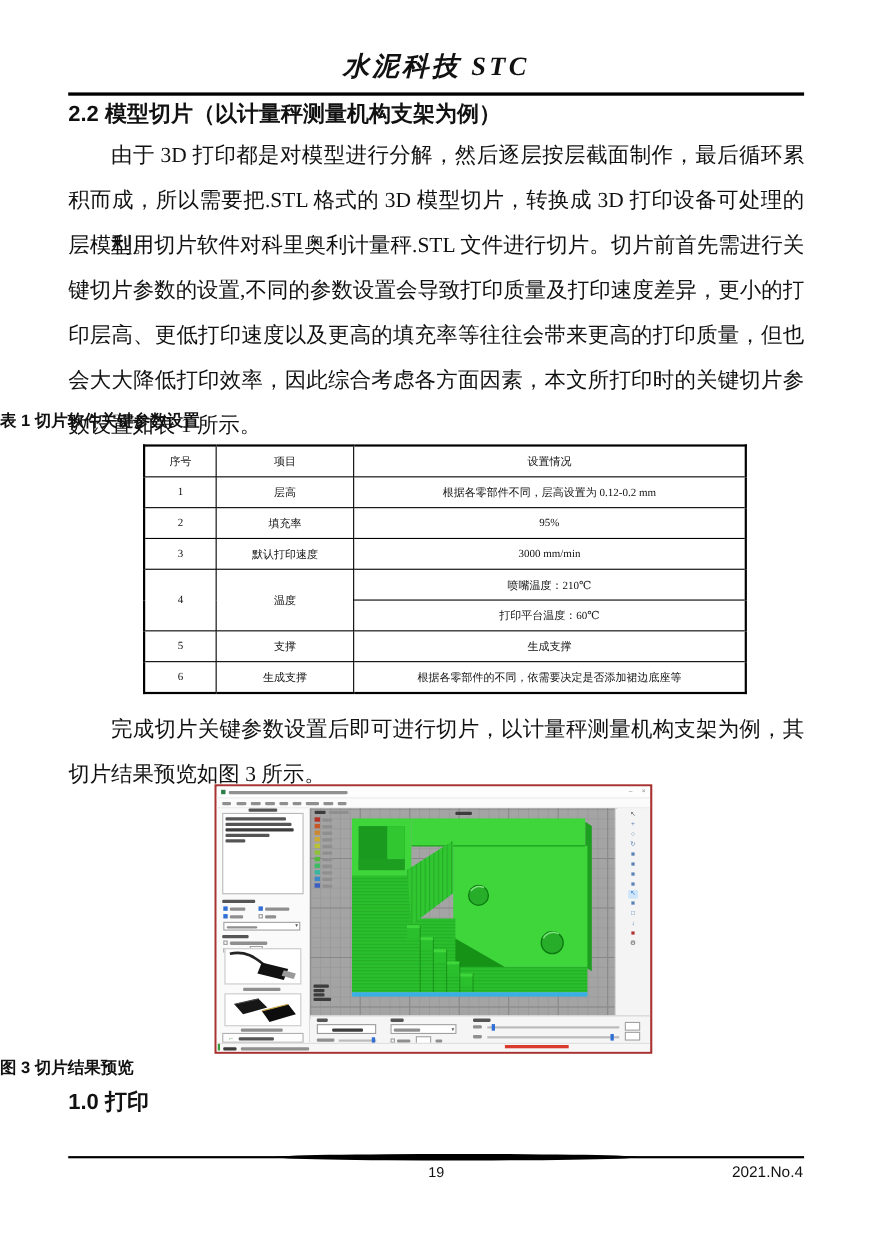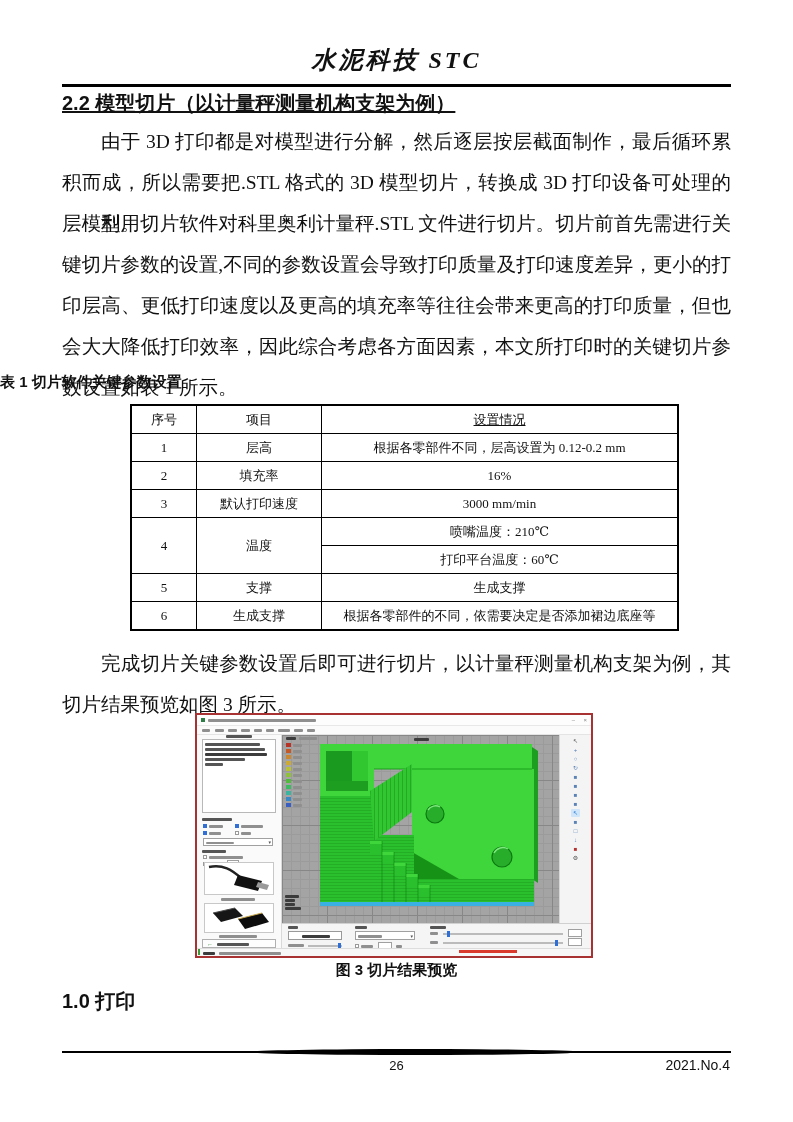--- a/index.html
+++ b/index.html
@@ -8,25 +8,25 @@
   .abs{position:absolute;}
   .sans{font-family:"Liberation Sans","DejaVu Sans",sans-serif;}
 
   
   .journal{top:44px;left:0;width:793px;text-align:center;font-size:24px;font-weight:bold;
            font-style:italic;letter-spacing:3px;}
   .rule-top{top:84px;left:62px;width:669px;height:3px;background:#000;}
   .h-sec{left:62px;font-size:20px;font-weight:bold;font-family:"Liberation Sans","DejaVu Sans",sans-serif;}
   .para{left:62px;width:669px;font-size:19.5px;line-height:41px;text-align:justify;text-indent:2em;}
   .tbl-caption{top:373px;left:0;width:793px;text-align:left;font-size:15px;font-weight:bold;}
-  .fig-caption{top:961px;left:0;width:793px;text-align:center;font-size:15px;font-weight:bold;}
+  .fig-caption{top:961px;left:0;width:793px;text-align:left;font-size:15px;font-weight:bold;}
 
   
   table.params{position:absolute;top:404px;left:130px;width:531px;border-collapse:collapse;
-               font-size:13px;table-layout:fixed;}
+               font-size:10px;table-layout:fixed;}
   table.params td{border:1px solid #000;text-align:center;vertical-align:middle;height:27px;padding:0 2px;}
   table.params tr.outer-top td{border-top:2.5px solid #000;}
   table.params tr.outer-bottom td{border-bottom:2.5px solid #000;}
   table.params td.c-left{border-left:2.5px solid #000;}
   table.params td.c-right{border-right:2.5px solid #000;}
 
   
   .rule-footer{top:1051px;left:62px;width:669px;height:2px;background:#000;}
   .rule-bulge{top:1049px;left:250px;width:330px;height:6px;background:#000;border-radius:50%;}
   .pageno{top:1058px;left:0;width:793px;text-align:center;font-size:13px;}
@@ -87,43 +87,43 @@
   .statusbar{left:0;right:0;bottom:0;height:8px;background:#f7f7f7;border-top:1px solid #ddd;}
   .red-seg{position:absolute;left:262px;bottom:3px;width:58px;height:3px;background:#d93a2b;}
   .grn-tick{position:absolute;left:1px;bottom:1px;width:2px;height:6px;background:#3a9a3a;}
 </style>
 </head>
 <body>
 
 <div class="abs journal">水泥科技 STC</div>
 <div class="abs rule-top"></div>
 
-<div class="abs h-sec" style="top:90px;text-decoration:underline;">2.2 模型切片（以计量秤测量机构支架为例）</div>
+<div class="abs h-sec" style="top:90px;">2.2 模型切片（以计量秤测量机构支架为例）</div>
 
 <div class="abs para" style="top:121px;">由于 3D 打印都是对模型进行分解，然后逐层按层截面制作，最后循环累积而成，所以需要把.STL 格式的 3D 模型切片，转换成 3D 打印设备可处理的层模型。</div>
 <div class="abs para" style="top:203px;">利用切片软件对科里奥利计量秤.STL 文件进行切片。切片前首先需进行关键切片参数的设置,不同的参数设置会导致打印质量及打印速度差异，更小的打印层高、更低打印速度以及更高的填充率等往往会带来更高的打印质量，但也会大大降低打印效率，因此综合考虑各方面因素，本文所打印时的关键切片参数设置如表 1 所示。</div>
 
 <div class="abs tbl-caption sans">表 1 切片软件关键参数设置</div>
 
 <table class="params">
   <tbody>
       <tr class="outer-top">
     <td class="c-left" style="width:60px;">序号</td>
     <td style="width:120px;">项目</td>
-    <td class="c-right" style="width:351px;text-decoration:underline;">设置情况</td>
+    <td class="c-right" style="width:351px;">设置情况</td>
   </tr>
   <tr>
     <td class="c-left">1</td>
     <td>层高</td>
     <td class="c-right">根据各零部件不同，层高设置为 0.12-0.2 mm</td>
   </tr>
   <tr>
     <td class="c-left">2</td>
     <td>填充率</td>
-    <td class="c-right">16%</td>
+    <td class="c-right">95%</td>
   </tr>
   <tr>
     <td class="c-left">3</td>
     <td>默认打印速度</td>
     <td class="c-right">3000 mm/min</td>
   </tr>
   <tr>
     <td class="c-left" rowspan="2">4</td>
     <td rowspan="2">温度</td>
     <td class="c-right">喷嘴温度：210℃</td>
@@ -381,14 +381,14 @@
     <div class="red-seg"></div>
   </div>
 </div>
 
 <div class="abs fig-caption sans">图 3 切片结果预览</div>
 
 <div class="abs h-sec" style="top:988px;">1.0 打印</div>
 
 <div class="abs rule-footer"></div>
 <div class="abs rule-bulge"></div>
-<div class="abs pageno sans">26</div>
+<div class="abs pageno sans">19</div>
 <div class="abs issue sans">2021.No.4</div>
 
 </body></html>

